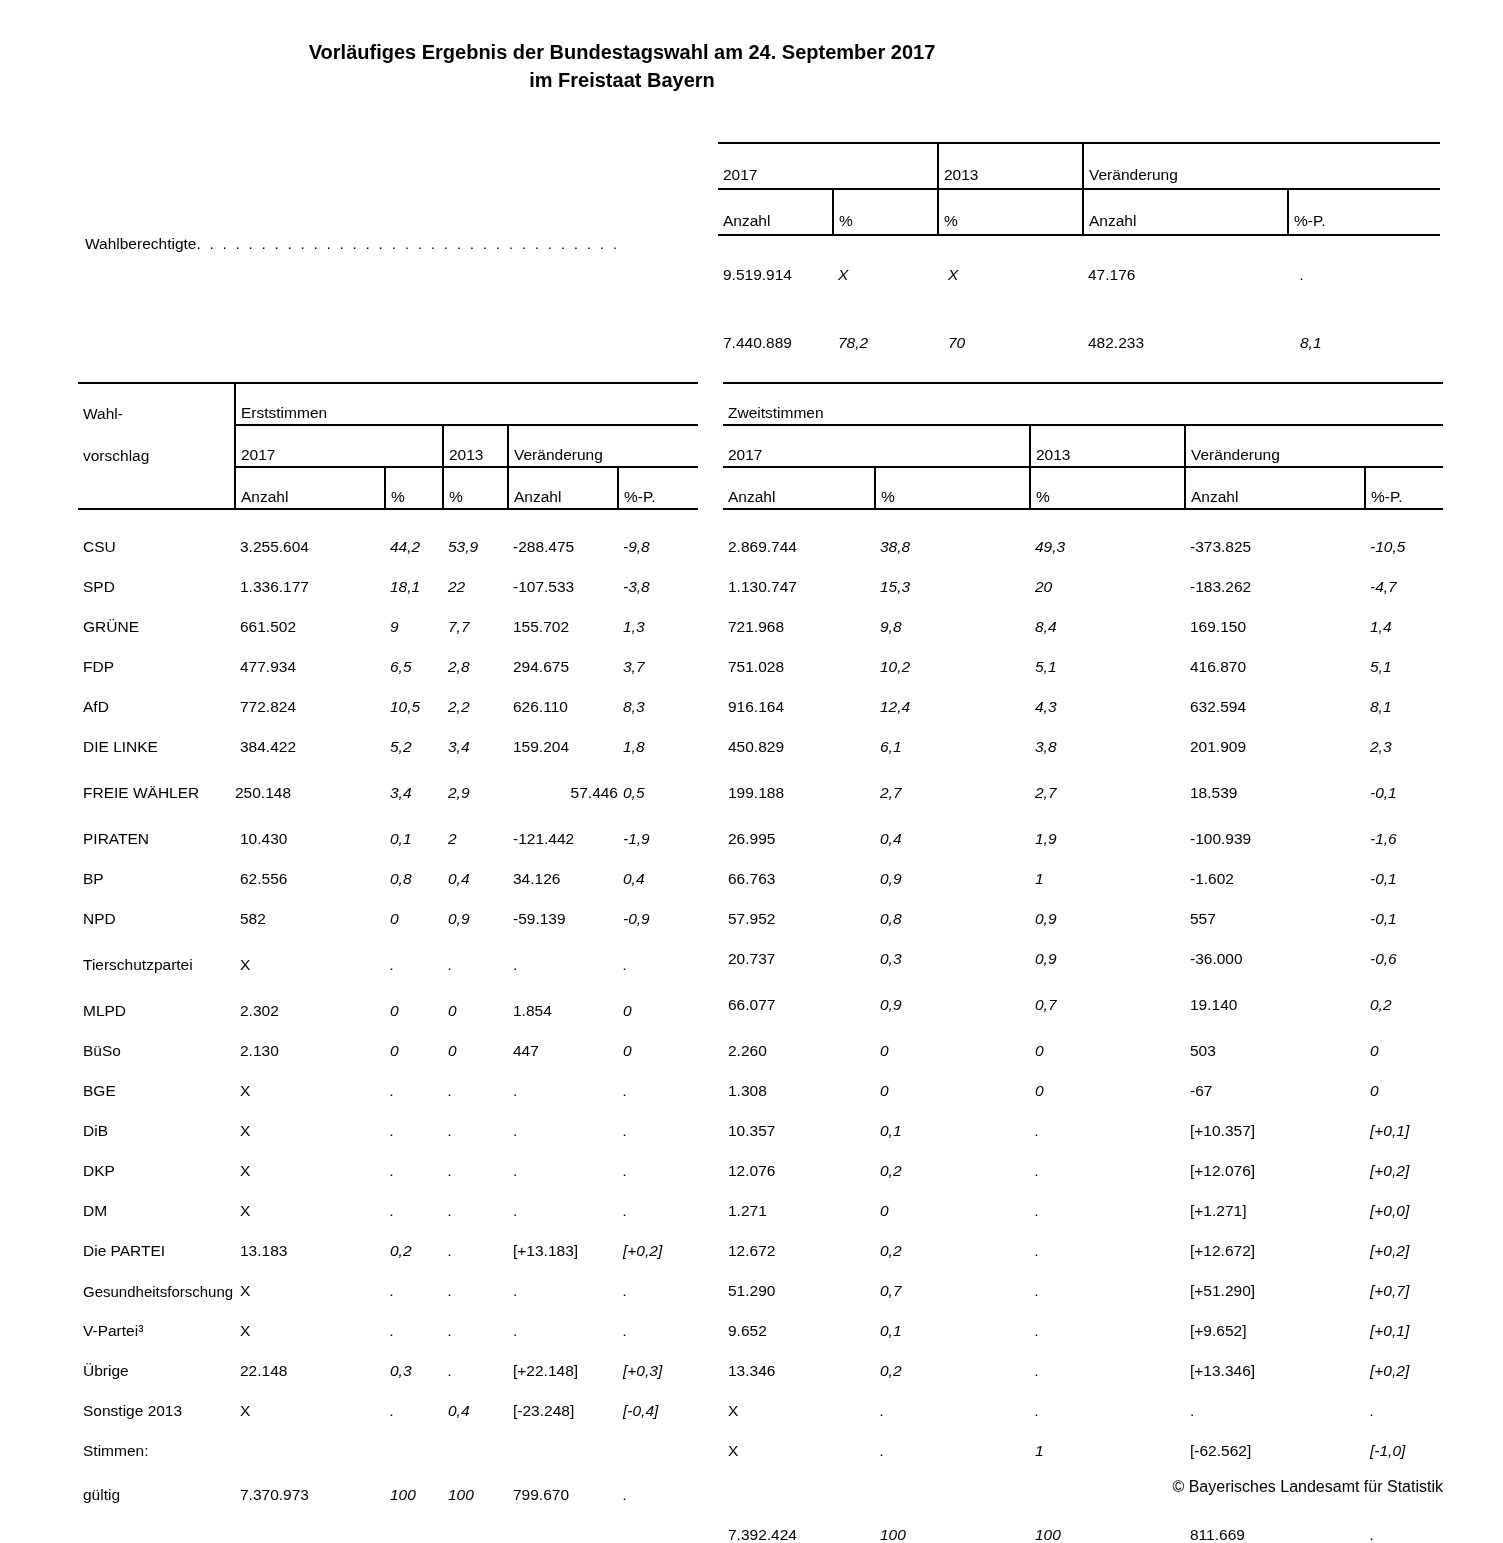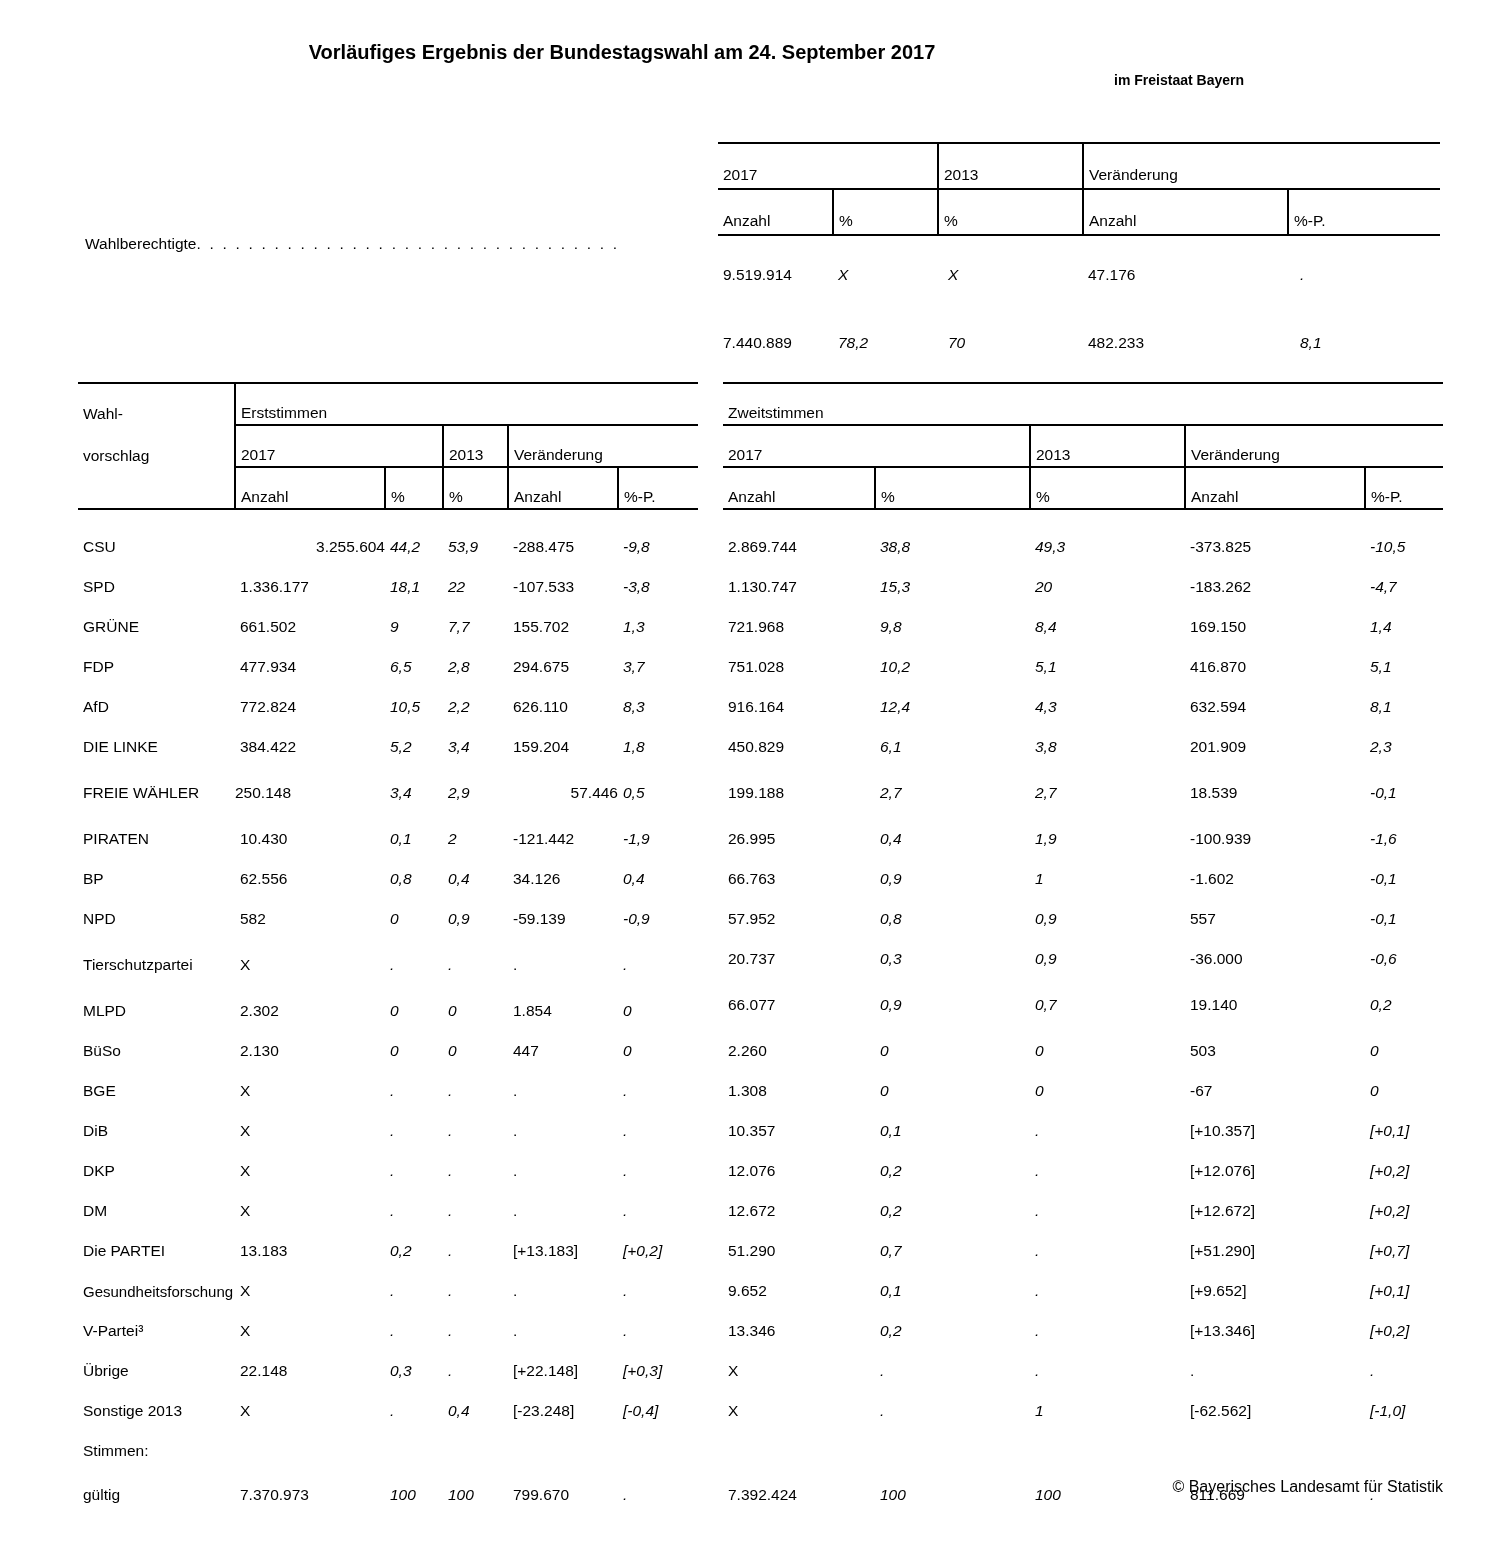--- a/index.html
+++ b/index.html
@@ -22,23 +22,23 @@
   }
   
   .title {
     text-align: center;
     font-weight: bold;
     font-size: 20px;
     line-height: 28px;
     padding-top: 38px;
   }
   .title-line2 {
-    text-align: right;
+    text-align: center;
     font-weight: bold;
-    font-size: 14px;
+    font-size: 20px;
     line-height: 28px;
   }
   .ital { font-style: italic; }
 
   
   .summary-wrap {
     position: absolute;
     left: 718px;
     top: 142px;
     width: 722px;
@@ -190,21 +190,21 @@
         <td class="hdr-bot"></td>
         <td class="hdr-top hdr-bot vline">Anzahl</td>
         <td class="hdr-top hdr-bot vline">%</td>
         <td class="hdr-top hdr-bot vline">%</td>
         <td class="hdr-top hdr-bot vline">Anzahl</td>
         <td class="hdr-top hdr-bot vline">%-P.</td>
       </tr>
 
       <tr class="drow">
             <td style="padding-top:10px;">CSU</td>
-            <td style="padding-top:1px;text-align:right;">3.255.604</td>
+            <td style="padding-top:1px;">3.255.604</td>
             <td class="ital" style="padding-top:10px;">44,2</td>
             <td class="ital" style="padding-top:10px;">53,9</td>
             <td style="padding-top:10px;">-288.475</td>
             <td class="ital" style="padding-top:10px;">-9,8</td>
           </tr>
       <tr class="drow">
             <td>SPD</td>
             <td>1.336.177</td>
             <td class="ital">18,1</td>
             <td class="ital">22</td>
@@ -520,20 +520,27 @@
             <td class="ital">[+0,1]</td>
           </tr>
       <tr class="drow">
             <td>12.076</td>
             <td class="ital">0,2</td>
             <td class="ital">.</td>
             <td>[+12.076]</td>
             <td class="ital">[+0,2]</td>
           </tr>
       <tr class="drow">
+            <td>1.271</td>
+            <td class="ital">0</td>
+            <td class="ital">.</td>
+            <td>[+1.271]</td>
+            <td class="ital">[+0,0]</td>
+          </tr>
+      <tr class="drow">
             <td>12.672</td>
             <td class="ital">0,2</td>
             <td class="ital">.</td>
             <td>[+12.672]</td>
             <td class="ital">[+0,2]</td>
           </tr>
       <tr class="drow">
             <td>51.290</td>
             <td class="ital">0,7</td>
             <td class="ital">.</td>

